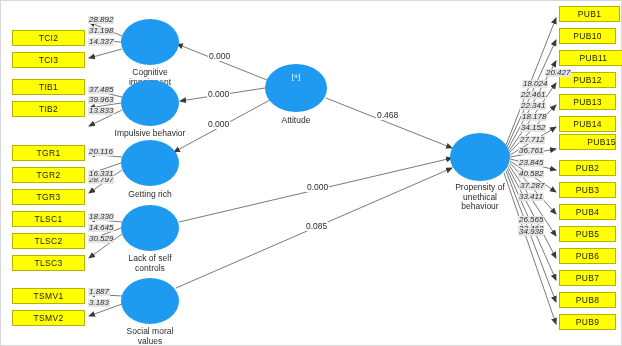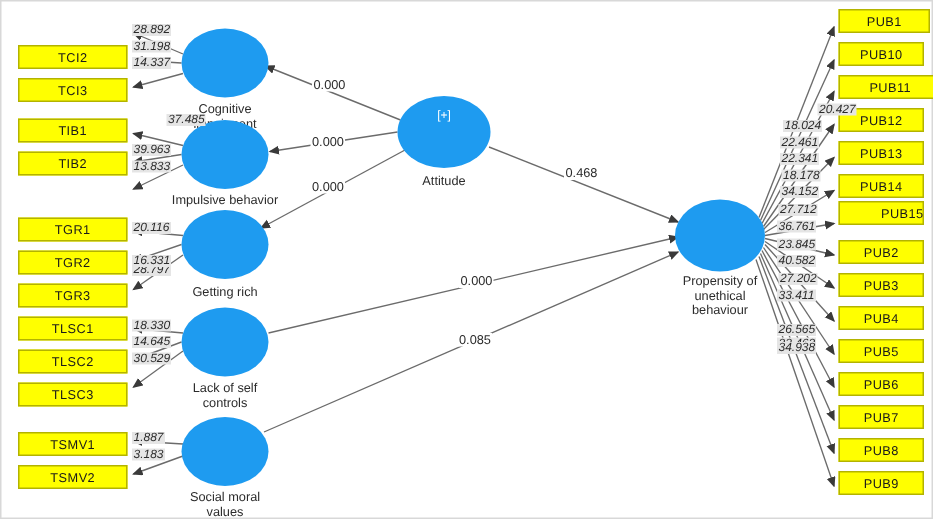--- a/index.html
+++ b/index.html
@@ -198,21 +198,21 @@
   <div class="lat" style="left:450px;top:133px;width:60px;height:48px;"></div>
   <div class="latlabel" style="left:437px;top:183px;width:86px;">
     <div>Propensity of</div>
     <div>unethical</div>
     <div>behaviour</div>
   </div>
 
   <div class="num" style="left:88px;top:16px;">28.892</div>
   <div class="num" style="left:88px;top:27px;">31.198</div>
   <div class="num" style="left:88px;top:38px;">14.337</div>
-  <div class="num" style="left:88px;top:76px;margin-left:23px;">37.485</div>
+  <div class="num" style="left:88px;top:86px;">37.485</div>
   <div class="num" style="left:88px;top:96px;">39.963</div>
   <div class="num" style="left:88px;top:107px;">13.833</div>
   <div class="num" style="left:88px;top:148px;">20.116</div>
   <div class="num" style="left:88px;top:159px;margin-top:17px;">28.797</div>
   <div class="num" style="left:88px;top:170px;">16.331</div>
   <div class="num" style="left:88px;top:213px;">18.330</div>
   <div class="num" style="left:88px;top:224px;">14.645</div>
   <div class="num" style="left:88px;top:235px;">30.529</div>
   <div class="num" style="left:88px;top:288px;">1.887</div>
   <div class="num" style="left:88px;top:299px;">3.183</div>
@@ -220,21 +220,21 @@
   <div class="num" style="left:522px;top:69px;margin-left:23px;">20.427</div>
   <div class="num" style="left:522px;top:80px;">18.024</div>
   <div class="num" style="left:520px;top:91px;">22.461</div>
   <div class="num" style="left:520px;top:102px;">22.341</div>
   <div class="num" style="left:521px;top:113px;">18.178</div>
   <div class="num" style="left:520px;top:124px;">34.152</div>
   <div class="num" style="left:519px;top:136px;">27.712</div>
   <div class="num" style="left:518px;top:147px;">36.761</div>
   <div class="num" style="left:518px;top:159px;">23.845</div>
   <div class="num" style="left:518px;top:170px;">40.582</div>
-  <div class="num" style="left:519px;top:182px;">27.202</div>
+  <div class="num" style="left:519px;top:182px;">37.287</div>
   <div class="num" style="left:518px;top:193px;">33.411</div>
   <div class="num" style="left:518px;top:205px;margin-top:20px;">23.462</div>
   <div class="num" style="left:518px;top:216px;">26.565</div>
   <div class="num" style="left:518px;top:228px;">34.938</div>
 
   <div class="path-num" style="left:208px;top:52px;">0.000</div>
   <div class="path-num" style="left:207px;top:90px;">0.000</div>
   <div class="path-num" style="left:207px;top:120px;">0.000</div>
   <div class="path-num" style="left:376px;top:111px;">0.468</div>
   <div class="path-num" style="left:306px;top:183px;">0.000</div>

